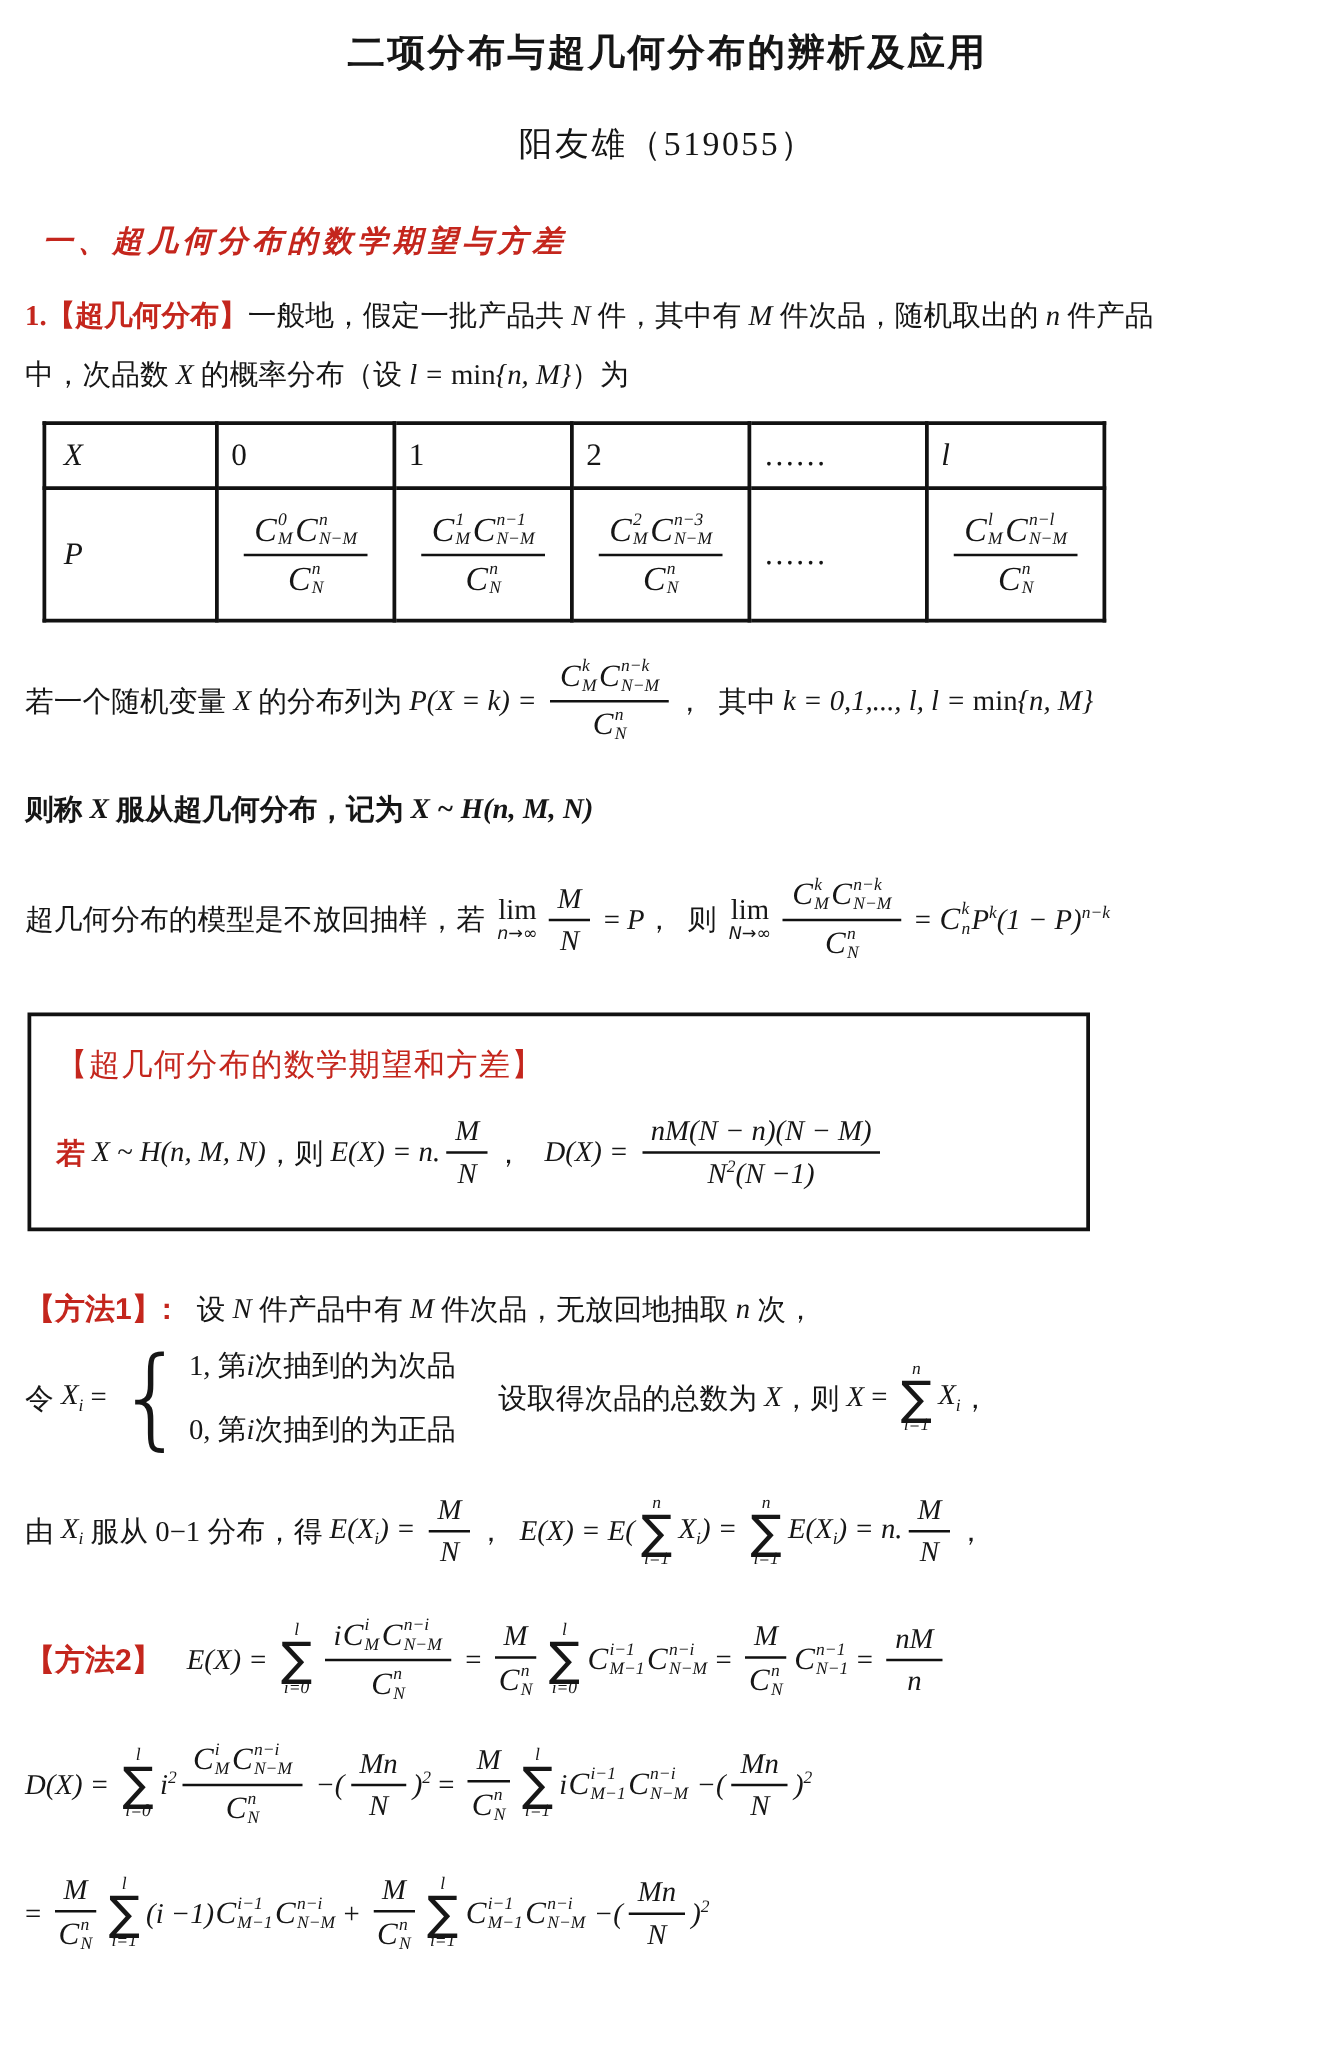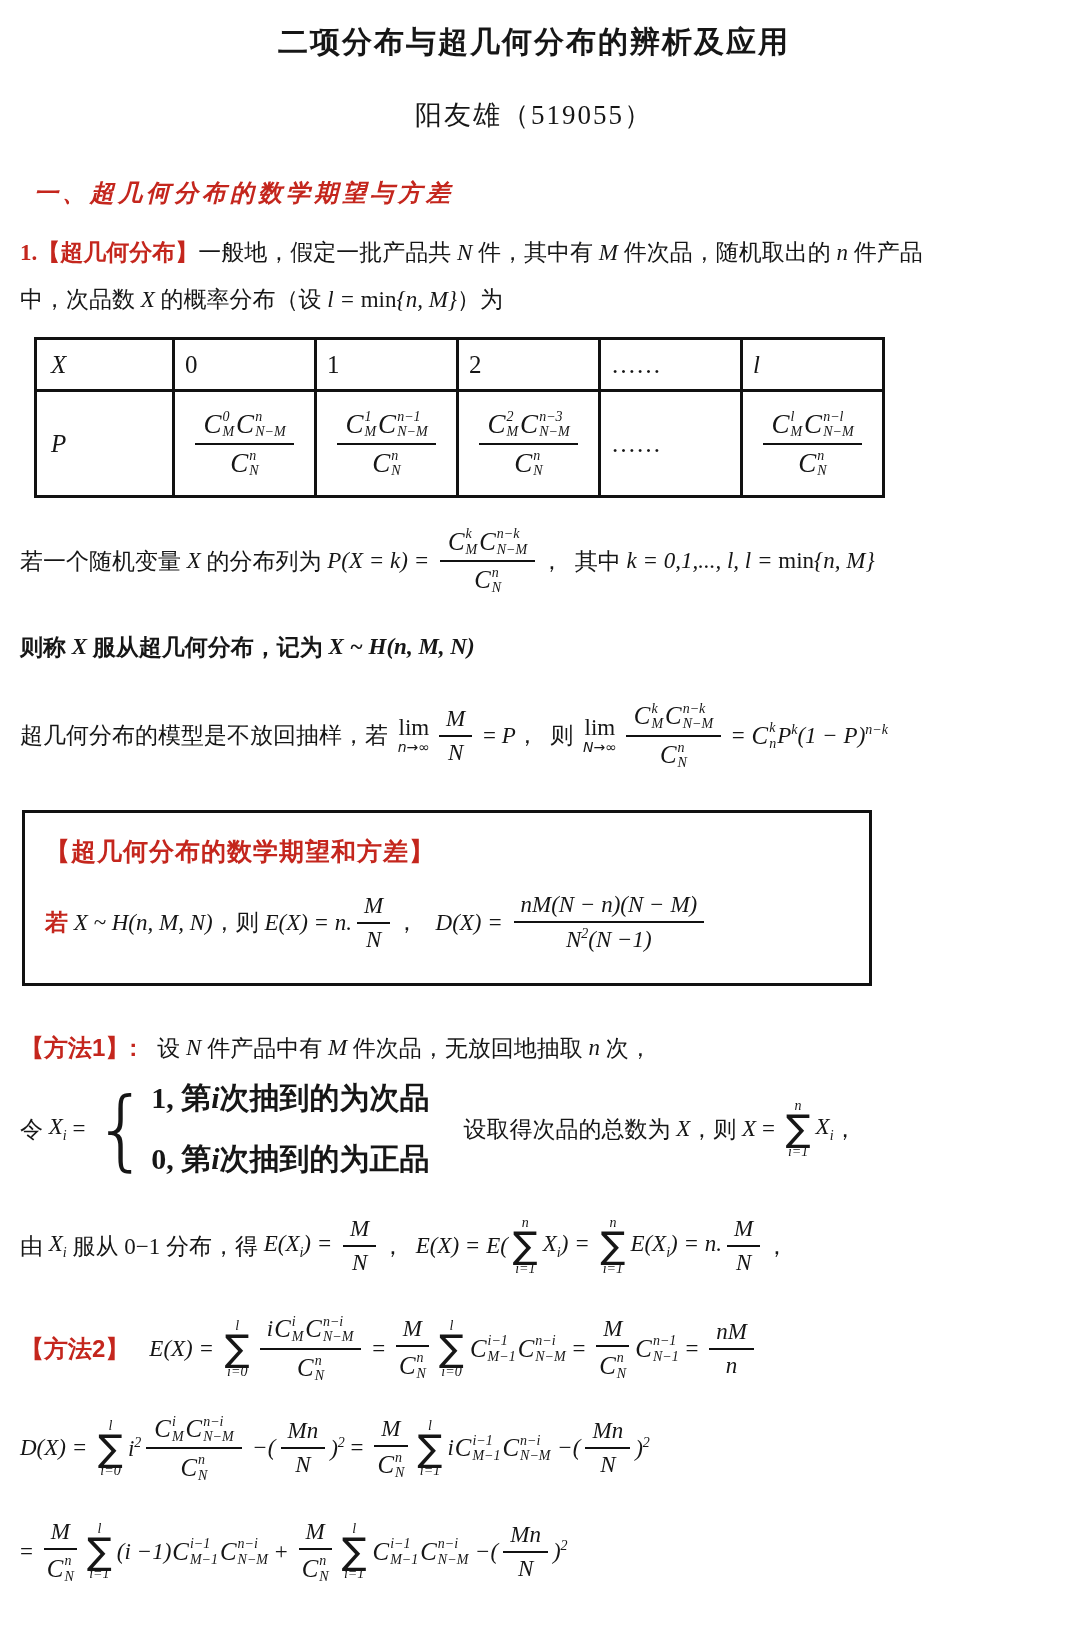--- a/index.html
+++ b/index.html
@@ -41,28 +41,28 @@
   .sum .sg { font-size:37px; line-height:.85; font-family:"DejaVu Sans", sans-serif; }
 
   .lim { display:inline-flex; flex-direction:column; align-items:center; line-height:1.05; margin:0 4px;text-align:center; }
   .lim .lo { font-size:14px; font-style:italic; font-family:"DejaVu Sans", sans-serif; }
 
   sup.msup { font-size:14px; font-style:italic; }
   sub.msub { font-size:14px; font-style:italic; }
   .grp { white-space:pre; }
 
   .hl-box { border:3px solid #111; width:850px; margin:40px 0 0 4px; padding:22px 16px 30px 20px; }
-  .bheading { color:var(--red); font-weight:bold; font-size:25px; font-family:"Liberation Sans", sans-serif; letter-spacing:1px; }
+  .bheading { color:var(--red); font-weight:normal; font-size:25px; font-family:"Liberation Sans", sans-serif; letter-spacing:1px; }
   .bline { margin-top:24px; }
 
   .mlabel { color:var(--red); font-weight:bold; font-size:24px; font-family:"Liberation Sans", sans-serif; margin-right:20px; }
 
   .cases-wrap { display:inline-flex; align-items:center; }
   .brace { font-size:88px; line-height:.8; font-weight:300; font-family:"DejaVu Sans", sans-serif; margin:0 2px; }
-  .case-col { display:inline-flex; flex-direction:column; gap:20px; font-size:30px;font-weight:bold; }
+  .case-col { display:inline-flex; flex-direction:column; gap:20px; font-size:23px; }
   .gap40 { display:inline-block; width:34px; }
 
   #dist-line   { margin:28px 0 0 2px; }
   #named-line  { margin:36px 0 0 2px;font-weight:bold; }
   #limit-line  { margin:38px 0 0 2px; }
   #method1-line{ margin:46px 0 0 2px; }
   #cases-line  { margin:14px 0 0 2px; }
   #zeroone-line{ margin:36px 0 0 2px; }
   #method2-line{ margin:38px 0 0 2px; }
   #dx-line     { margin:30px 0 0 2px; }

